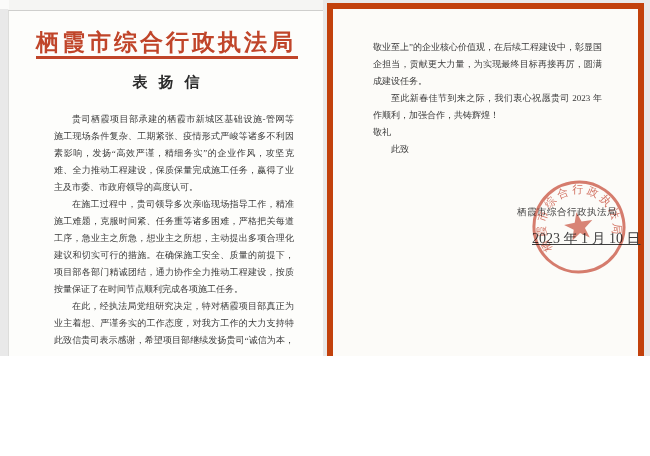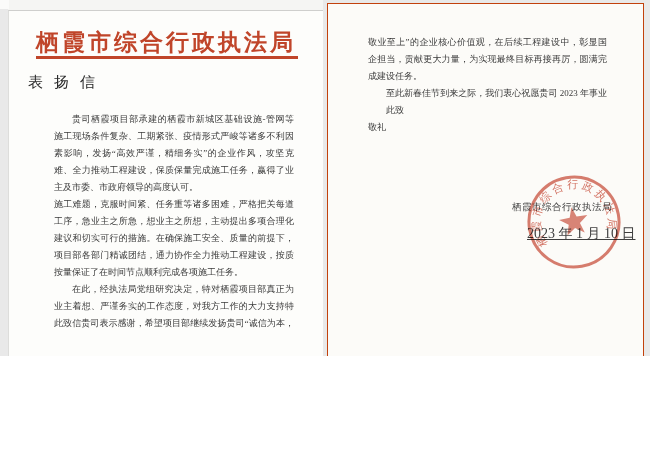--- a/index.html
+++ b/index.html
@@ -10,34 +10,34 @@
   }
   .scan-corner { position:absolute; left:0; top:0; width:9px; height:9px; background:#fbfbfa; }
   .backsheet { position:absolute; left:8px; top:0; width:315px; height:11px; background:#f5f5f3; }
   .page { position:absolute; background:#fdfdfb; }
   .page-left {
     left:8px; top:10px; width:314px; height:446px;
     border-top:1px solid #cfcfcd; border-left:1px solid #dddddb;
   }
   .page-right {
     left:327px; top:3px; width:317px; height:447px;
-    background:#fcfbf8; border:1px solid #c2410c; box-sizing:border-box;
+    background:#fcfbf8; border:6px solid #c2410c; box-sizing:border-box;
   }
   .letterhead {
     position:absolute; top:16px; left:0; width:100%;
     text-align:center; font-size:23px; font-weight:bold;
     color:var(--accent-red,#c0452a); letter-spacing:3px; white-space:nowrap;
   }
   .letterhead-rule {
     position:absolute; top:45px; left:27px; right:25px; height:3px;
     background:var(--accent-red,#c0452a);
   }
   .doc-title {
-    position:absolute; top:62px; left:8px; width:100%;
-    font-size:15px; font-weight:normal;
+    position:absolute; top:62px; left:0; width:100%;
+    text-align:center; font-size:15px; font-weight:bold;
     letter-spacing:11px; text-indent:11px; color:#2b2b2b;
   }
   .body-block { position:absolute; font-size:9px; color:#3a3a3a; line-height:17px; }
   .body-left  { left:45px; right:29px; top:100px; }
   .body-right { left:40px; right:36px; top:30px; }
   .bline { height:17px; text-align:justify; text-align-last:justify; overflow:hidden; }
   .bline.end { text-align-last:left; }
   .bline.indent { text-indent:18px; }
   .signature {
     position:absolute; left:184px; top:197px; z-index:1;
@@ -63,41 +63,43 @@
     <div class="letterhead">栖霞市综合行政执法局</div>
     <div class="letterhead-rule"></div>
     <div class="doc-title">表扬信</div>
     <div class="body-block body-left">
       <div>
           <div class="bline indent">贵司栖霞项目部承建的栖霞市新城区基础设施-管网等</div>
           <div class="bline">施工现场条件复杂、工期紧张、疫情形式严峻等诸多不利因</div>
           <div class="bline">素影响，发扬“高效严谨，精细务实”的企业作风，攻坚克</div>
           <div class="bline">难、全力推动工程建设，保质保量完成施工任务，赢得了业</div>
           <div class="bline end">主及市委、市政府领导的高度认可。</div>
+          <div class="bline indent">在施工过程中，贵司领导多次亲临现场指导工作，精准</div>
           <div class="bline">施工难题，克服时间紧、任务重等诸多困难，严格把关每道</div>
           <div class="bline">工序，急业主之所急，想业主之所想，主动提出多项合理化</div>
           <div class="bline">建议和切实可行的措施。在确保施工安全、质量的前提下，</div>
           <div class="bline">项目部各部门精诚团结，通力协作全力推动工程建设，按质</div>
           <div class="bline end">按量保证了在时间节点顺利完成各项施工任务。</div>
           <div class="bline indent">在此，经执法局党组研究决定，特对栖霞项目部真正为</div>
           <div class="bline">业主着想、严谨务实的工作态度，对我方工作的大力支持特</div>
           <div class="bline">此致信贵司表示感谢，希望项目部继续发扬贵司“诚信为本，</div>
         </div>
     </div>
   </div>
 
   <div class="page page-right">
     <div class="body-block body-right">
       <div>
           <div class="bline">敬业至上”的企业核心价值观，在后续工程建设中，彰显国</div>
           <div class="bline">企担当，贡献更大力量，为实现最终目标再接再厉，圆满完</div>
           <div class="bline end">成建设任务。</div>
           <div class="bline indent">至此新春佳节到来之际，我们衷心祝愿贵司 2023 年事业</div>
+          <div class="bline end">作顺利，加强合作，共铸辉煌！</div>
+          <div class="bline end">敬礼</div>
           <div class="bline indent end">此致</div>
-          <div class="bline end">敬礼</div>
         </div>
     </div>
     <div class="signature">栖霞市综合行政执法局</div>
     <div class="sig-date">2023 年 1 月 10 日</div>
 
     <svg class="seal" viewBox="0 0 104 104">
       <g transform="rotate(-10 52 52)">
         <circle cx="52" cy="52" r="45" style="fill:none;stroke:var(--seal-red,#c5402c);stroke-width:3;opacity:0.8"></circle>
         <path d="M52,37 L55.5,47.1 L66.3,47.4 L57.7,53.9 L60.8,64.1 L52,58 L43.2,64.1 L46.3,53.9 L37.7,47.4 L48.5,47.1 Z" style="fill:var(--seal-red,#c5402c);opacity:0.75"></path>
         <defs>

